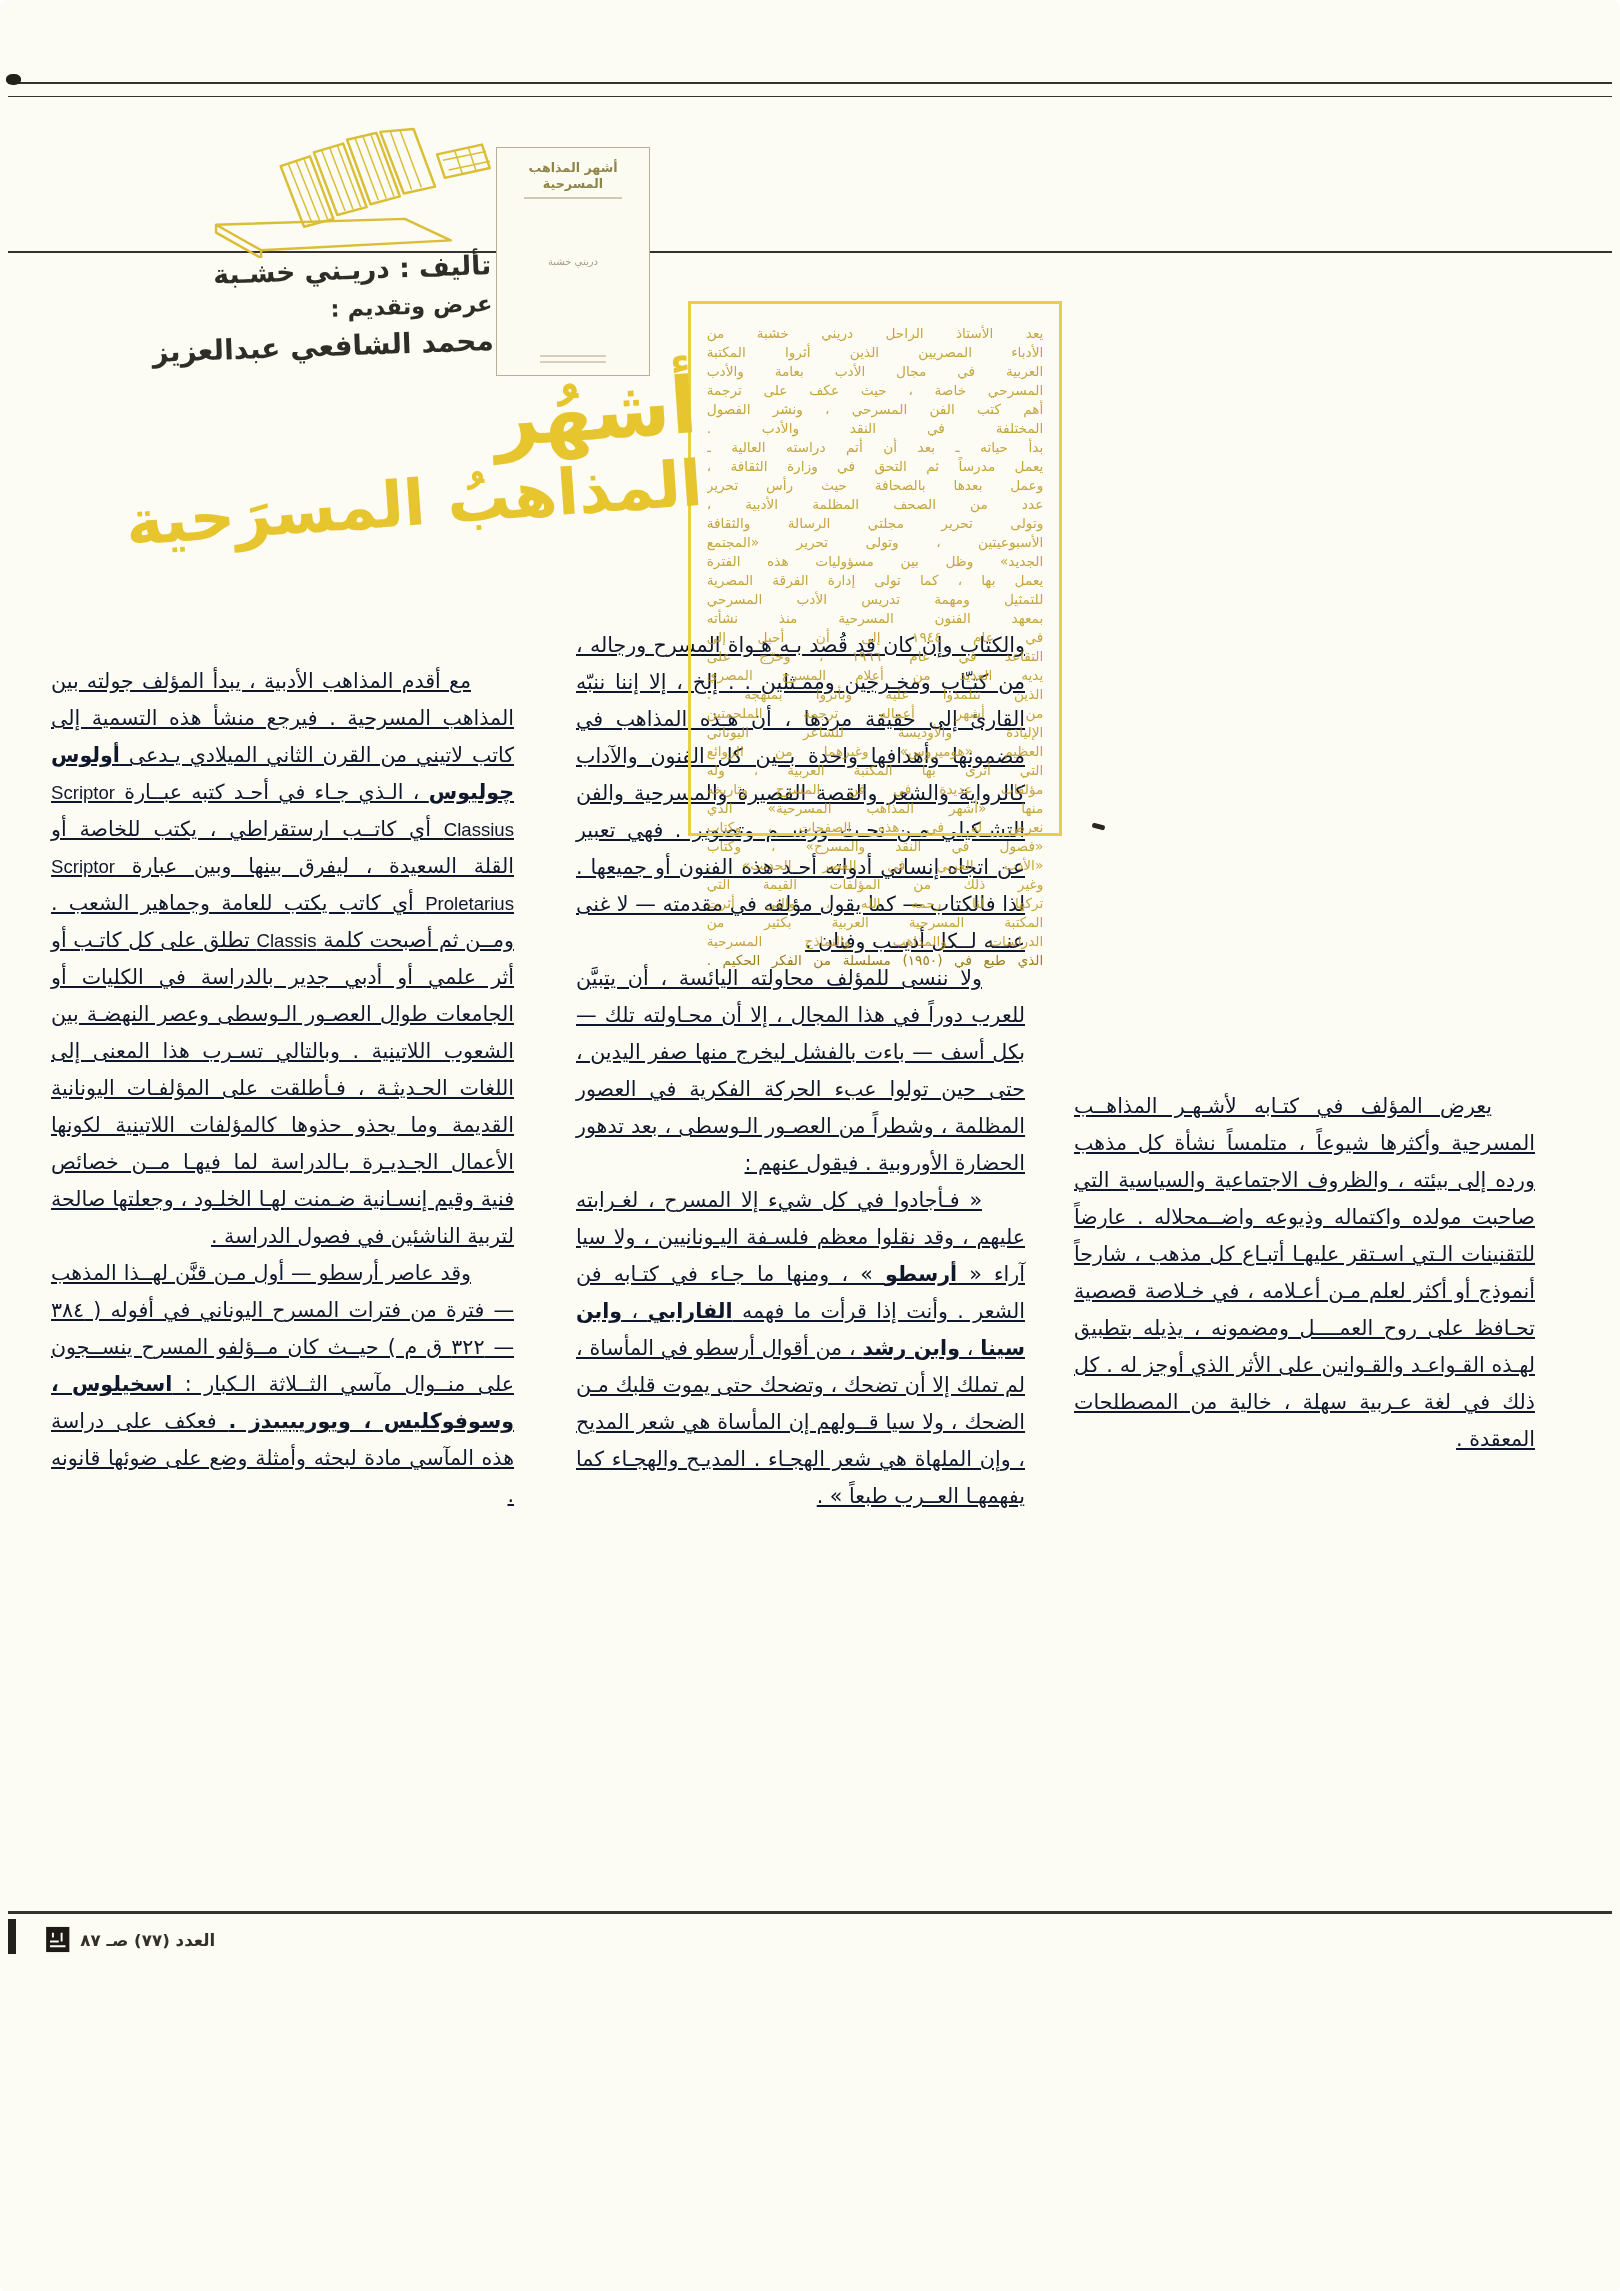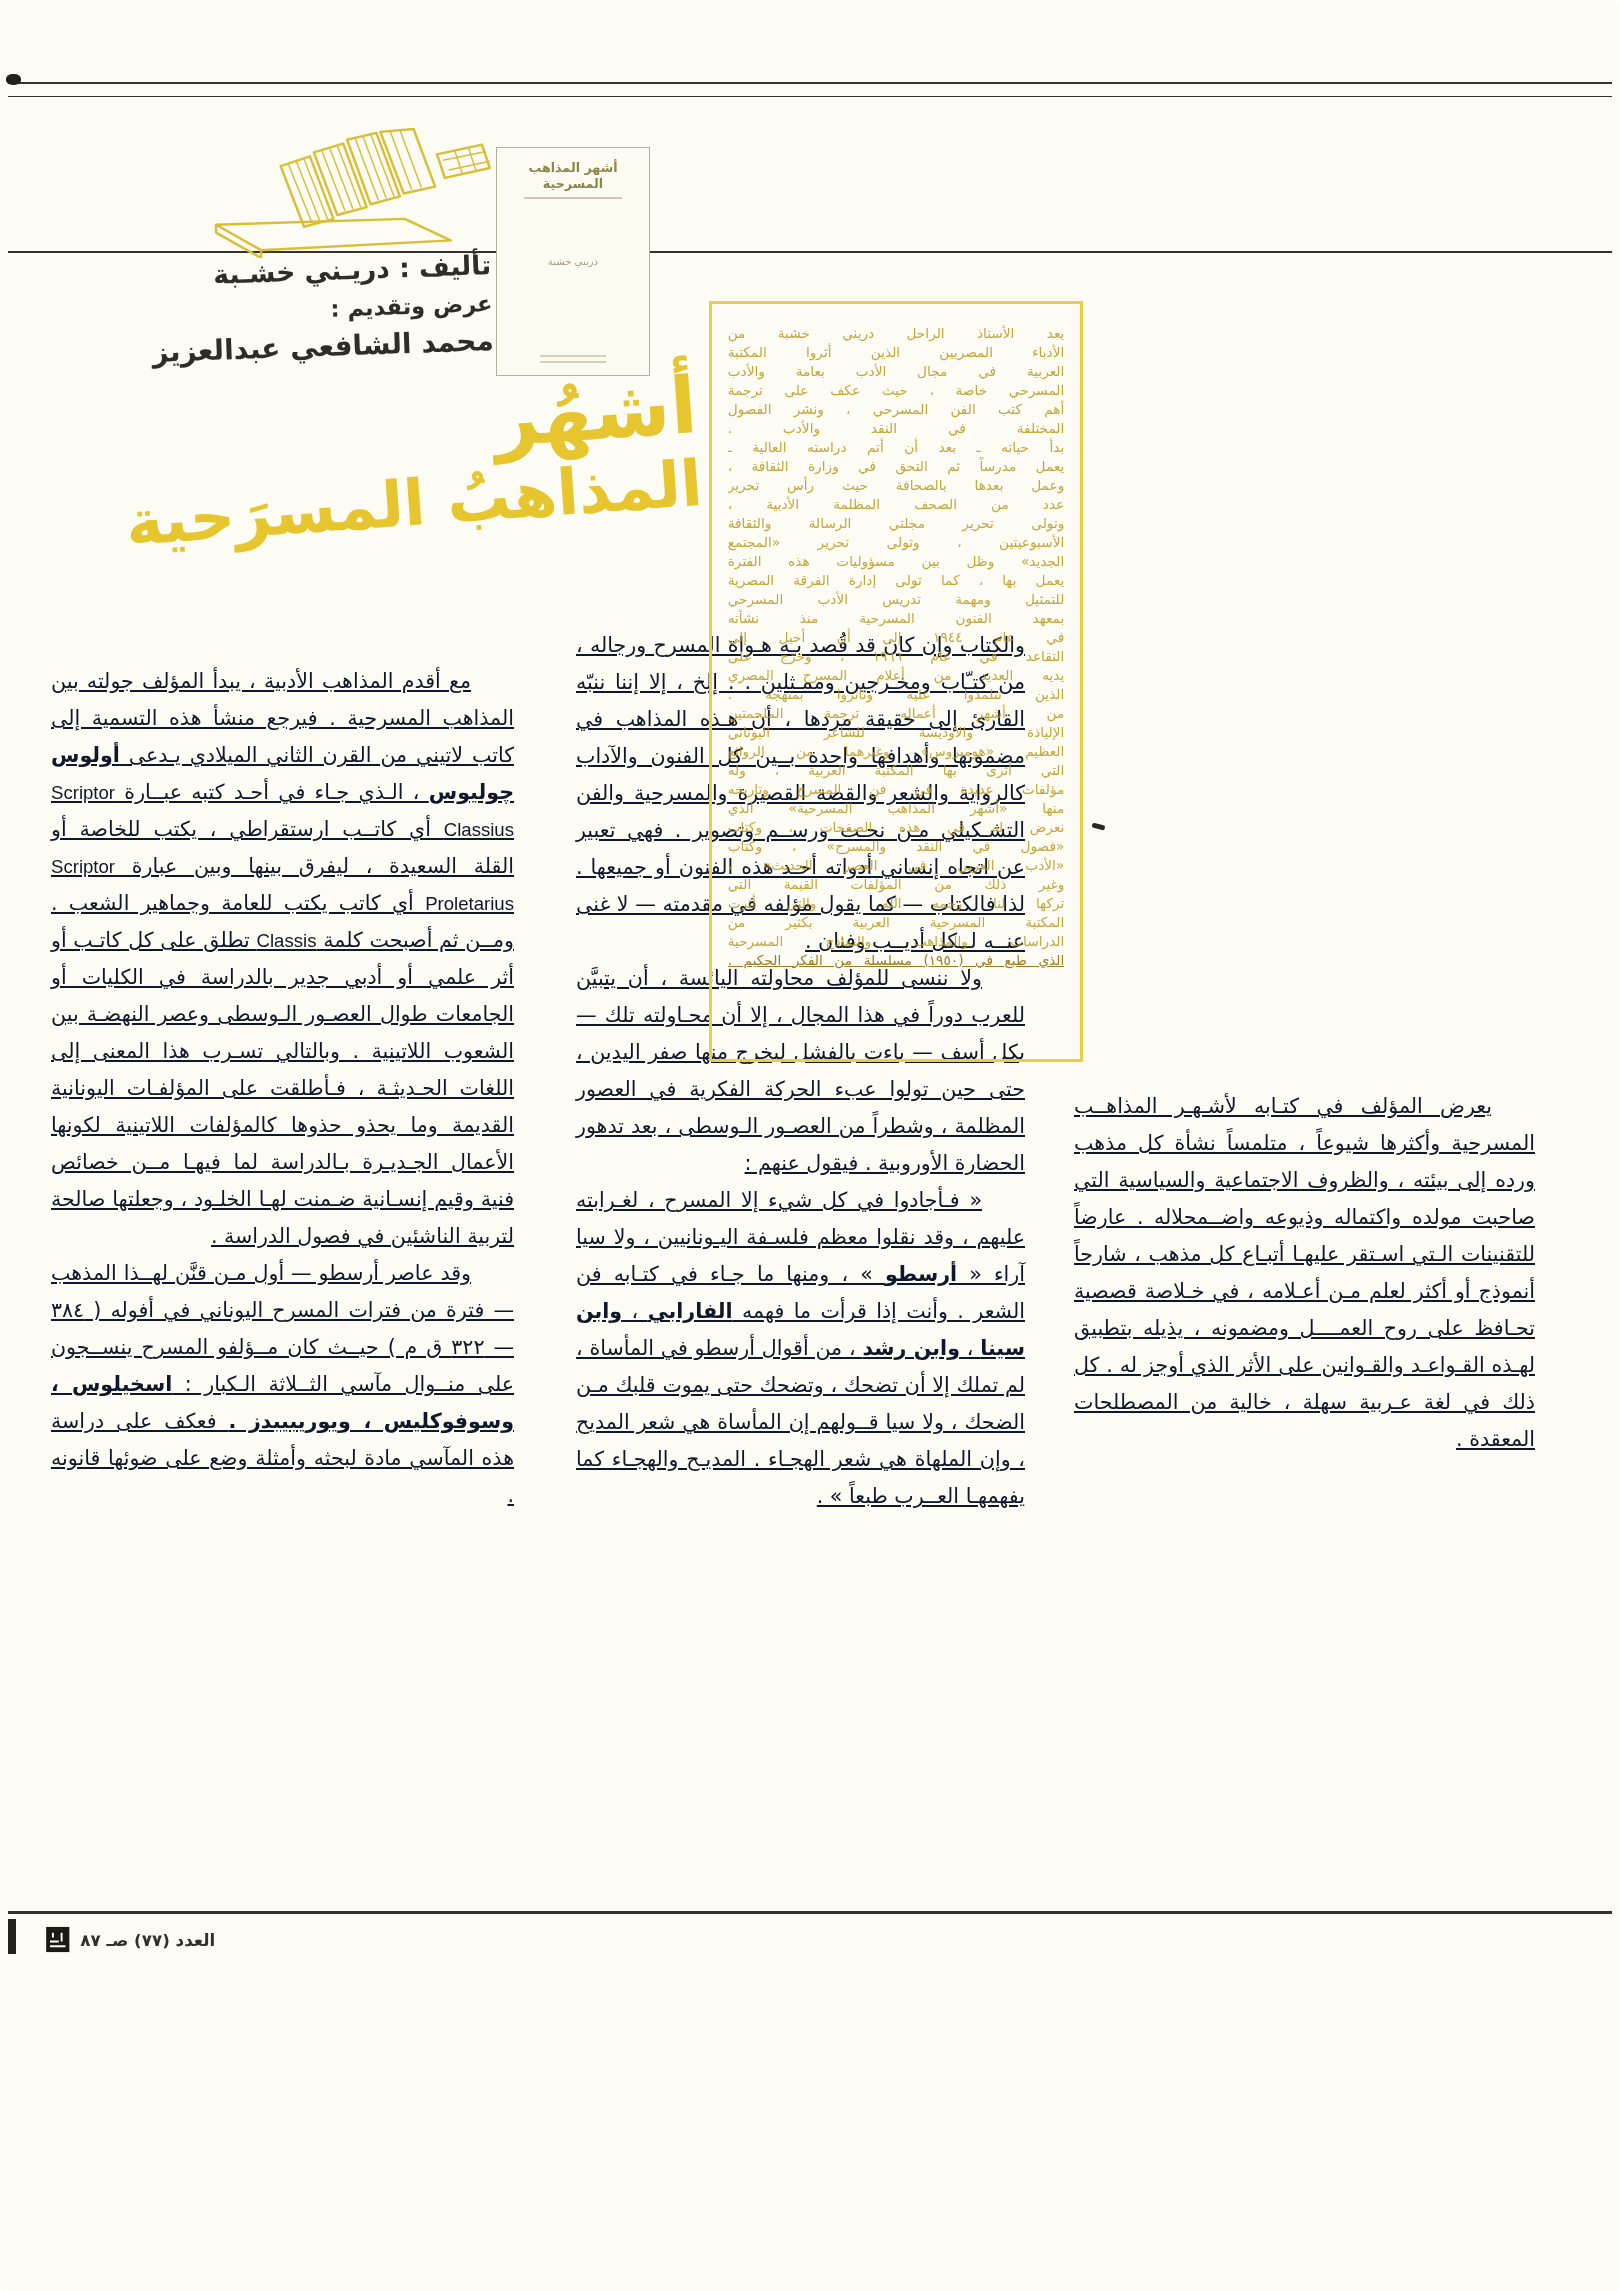--- a/index.html
+++ b/index.html
@@ -46,30 +46,30 @@
   
   .big-title{
     position:absolute;right:926px;top:365px;z-index:3;
     direction:rtl;text-align:right;transform:rotate(-4deg);transform-origin:right top;
     color:#e6c52f;font-weight:bold;white-space:nowrap;
   }
   .big-title .t1{font-size:78px;line-height:1.05;padding-left:39px;}
   .big-title .t2{font-size:63px;line-height:1.1;margin-top:2px;}
   
   .side-box{
-    position:absolute;left:709px;top:301px;width:374px;height:761px;
+    position:absolute;left:688px;top:301px;width:374px;height:535px;
     box-sizing:border-box;border:3.9px solid #eace44;
     padding:19.6px 15.7px;z-index:1;
     direction:rtl;
   }
   .bx-line{
     font-size:13.7px;line-height:19px;color:rgba(186,150,28,.85);
     text-align:justify;text-align-last:justify;white-space:nowrap;overflow:hidden;
   }
-  .bx-line:last-child{color:rgba(150,118,18,.95);text-decoration:underline;}
+  .bx-line:last-child{color:rgba(150,118,18,.95);}
   
   .col{
     position:absolute;direction:rtl;text-align:justify;
     font-size:20.6px;line-height:37px;color:#0f172a;text-decoration:underline;
   }
   .col p.para{margin:0;}
   .col p.ind{text-indent:43px;}
   .b{font-weight:bold;}
   .latin{direction:ltr;unicode-bidi:isolate;font-family:"Liberation Sans",sans-serif;font-size:18.6px;}
   .col-left{left:51px;top:663px;width:463px;}

